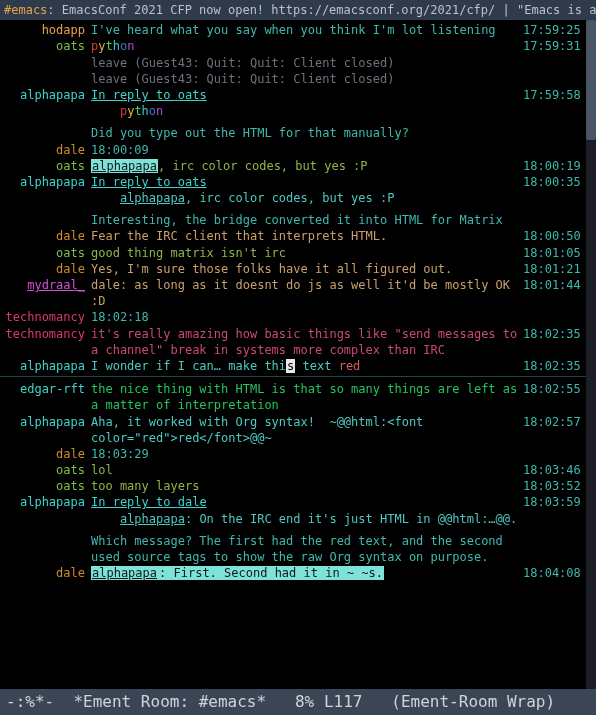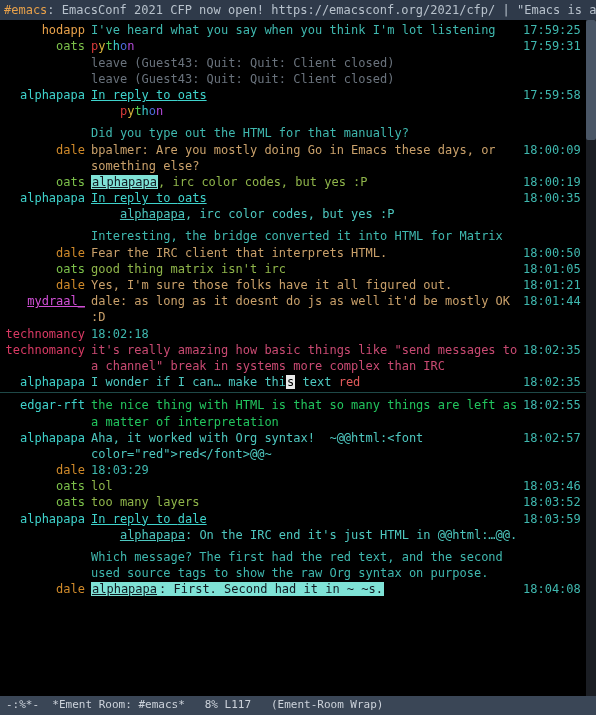--- a/index.html
+++ b/index.html
@@ -14,21 +14,21 @@
     background:#1b1e24}
   .scrollthumb{position:absolute;right:0;top:0;width:10px;height:120px;
     background:#4a5666;border-radius:2px}
   .row{display:flex;align-items:flex-start;padding-right:13px}
   .nick{width:85px;text-align:right;flex:0 0 85px;padding-right:6px}
   .msg{flex:1;white-space:pre-wrap;word-break:break-word}
   .ts{width:60px;flex:0 0 60px;text-align:left;color:#3fb8af}
   .rule{height:1px;background:#1e4847;margin:2px 0 4px 0}
   .sep{height:6px}
   .modeline{background:#3a4656;color:#cdd3db;padding:2px 6px;
-    white-space:pre;overflow:hidden;font-size:11px}
+    white-space:pre;overflow:hidden;font-size:16px}
   .reply{color:#3fd3cc;text-decoration:underline}
   .mention{background:#7fe2d6;color:#101820;text-decoration:underline;padding:0 1px}
   .mention.nou{text-decoration:none}
   .underline{text-decoration:underline}
   .cursor{background:#e8e8e8;color:#000;padding:0 1px}
   
   .c-hodapp{color:#e8a14a}
   .c-oats{color:#7cc04a}
   .c-alphapapa{color:#3fd3cc}
   .c-dale{color:#d08a2a}
@@ -97,21 +97,20 @@
     </div>
     <div class="sep"></div>
     <div class="row">
       <span class="nick"></span>
       <span class="msg b-default">Did you type out the HTML for that manually?</span>
       <span class="ts"></span>
     </div>
 
     <div class="row">
       <span class="nick c-dale">dale</span>
-      <span class="msg b-dale">bpalmer: Are you mostly doing Go in Emacs these days, or something else?</span>
       <span class="ts">18:00:09</span>
     </div>
 
     <div class="row">
       <span class="nick c-oats">oats</span>
       <span class="msg b-oats"><span class="mention">alphapapa</span><span>, irc color codes, but yes :P</span></span>
       <span class="ts">18:00:19</span>
     </div>
 
     <div class="row">

